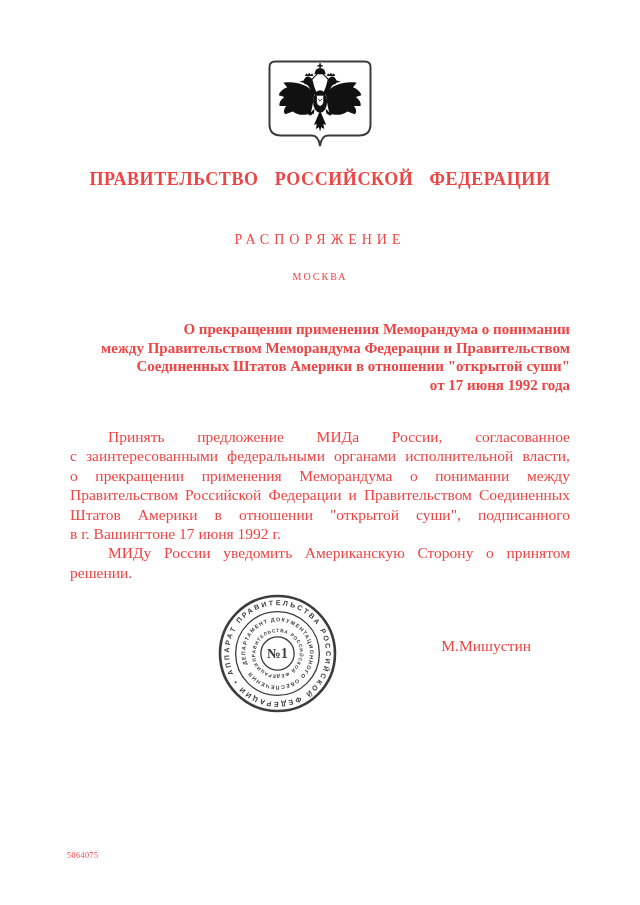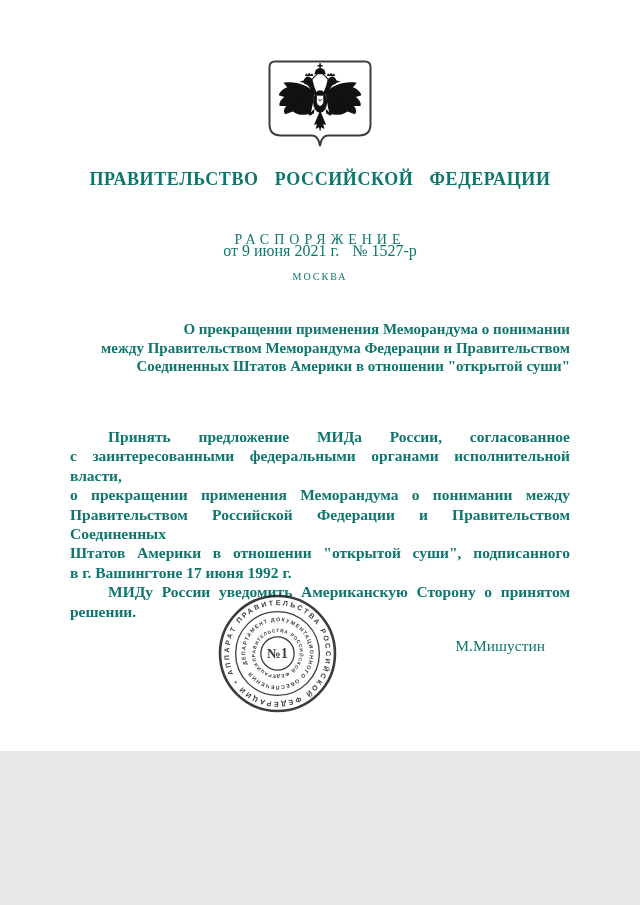--- a/index.html
+++ b/index.html
@@ -1,18 +1,18 @@
 <!DOCTYPE html>
 <html><head>
 <meta charset="utf-8">
 <style>
   html,body{margin:0;padding:0;background:#e8e8e8;}
   .page{
-    position:relative;width:640px;height:751px;background:#fff;
-    font-family:"Liberation Serif","DejaVu Serif",serif;color:#0f766e;
+    position:relative;width:640px;height:905px;background:#fff;
+    font-family:"Liberation Serif","DejaVu Serif",serif;color:#ef4444;
     overflow:hidden;margin:0 auto;
   }
   .emblem{position:absolute;left:268px;top:60px;width:104px;height:96px;}
   .org-title{
     position:absolute;left:0;top:169px;width:100%;text-align:center;
     font-weight:bold;font-size:18px;letter-spacing:0.6px;word-spacing:11px;
   }
   .doc-type{
     position:absolute;left:0;top:206px;width:100%;text-align:center;
     font-size:14px;letter-spacing:5px;margin-top:26px;
@@ -27,29 +27,29 @@
   }
   .doc-title{
     position:absolute;left:70px;top:320px;width:500px;text-align:right;
     font-weight:bold;font-size:15px;line-height:18.6px;
   }
   .doc-title span{display:block;}
   .body-text{
     position:absolute;left:70px;top:427px;width:500px;
     font-size:15.5px;line-height:19.4px;
   }
-  .jline{text-align:justify;text-align-last:justify;font-weight:bold;}
+  .jline{text-align:justify;text-align-last:justify;}
   .jline.indent{padding-left:38px;}
   .jline.last{text-align-last:left;}
   .signature{
     position:absolute;left:75px;top:619px;width:208px;font-size:15.5px;line-height:21px;
   }
   .signature .l2{text-align:center;}
   .sig-name{
-    position:absolute;right:95px;top:637px;font-size:15.5px;
+    position:absolute;right:109px;top:637px;font-size:15.5px;
   }
   .stamp{position:absolute;left:217px;top:593px;width:121px;height:121px;opacity:.88;}
   .stamp text{font-family:"Liberation Sans","DejaVu Sans",sans-serif;font-weight:bold;fill:#222;}
   .footer-code{
     position:absolute;left:67px;top:851px;font-size:8px;letter-spacing:.5px;
   }
 </style>
 </head>
 <body>
 
@@ -86,29 +86,27 @@
         <path d="M50,41 l2,2.5 2,-2.5" fill="none" stroke="#111" stroke-width="0.9"></path>
 
         <path d="M51.2,1.5 h1.6 v1.9 h1.9 v1.6 h-1.9 v2 h-1.6 v-2 h-1.9 v-1.6 h1.9 z"></path>
         <path d="M47.5,8.5 q4.5,-3.5 9,0 l1.6,5 h-12.2 z"></path>
       </g>
     </svg>
   </div>
 
   <div class="org-title">ПРАВИТЕЛЬСТВО РОССИЙСКОЙ ФЕДЕРАЦИИ</div>
   <div class="doc-type">РАСПОРЯЖЕНИЕ</div>
-  <div class="date-line">
-    <span>от 9 июня 2021 г.</span><span class="num">№ 1527-р</span>
-  </div>
   <div class="city">МОСКВА</div>
 
   <div class="doc-title">
     <span>О прекращении применения Меморандума о понимании</span>
     <span>между Правительством Меморандума Федерации и Правительством</span>
     <span>Соединенных Штатов Америки в отношении "открытой суши"</span>
+    <span>от 17 июня 1992 года</span>
   </div>
 
   <div class="body-text">
     <div class="jline indent">Принять предложение МИДа России, согласованное</div>
     <div class="jline">с заинтересованными федеральными органами исполнительной власти,</div>
     <div class="jline">о прекращении применения Меморандума о понимании между</div>
     <div class="jline">Правительством Российской Федерации и Правительством Соединенных</div>
     <div class="jline">Штатов Америки в отношении "открытой суши", подписанного</div>
     <div class="jline last">в г. Вашингтоне 17 июня 1992 г.</div>
     <div class="jline indent">МИДу России уведомить Американскую Сторону о принятом</div>

